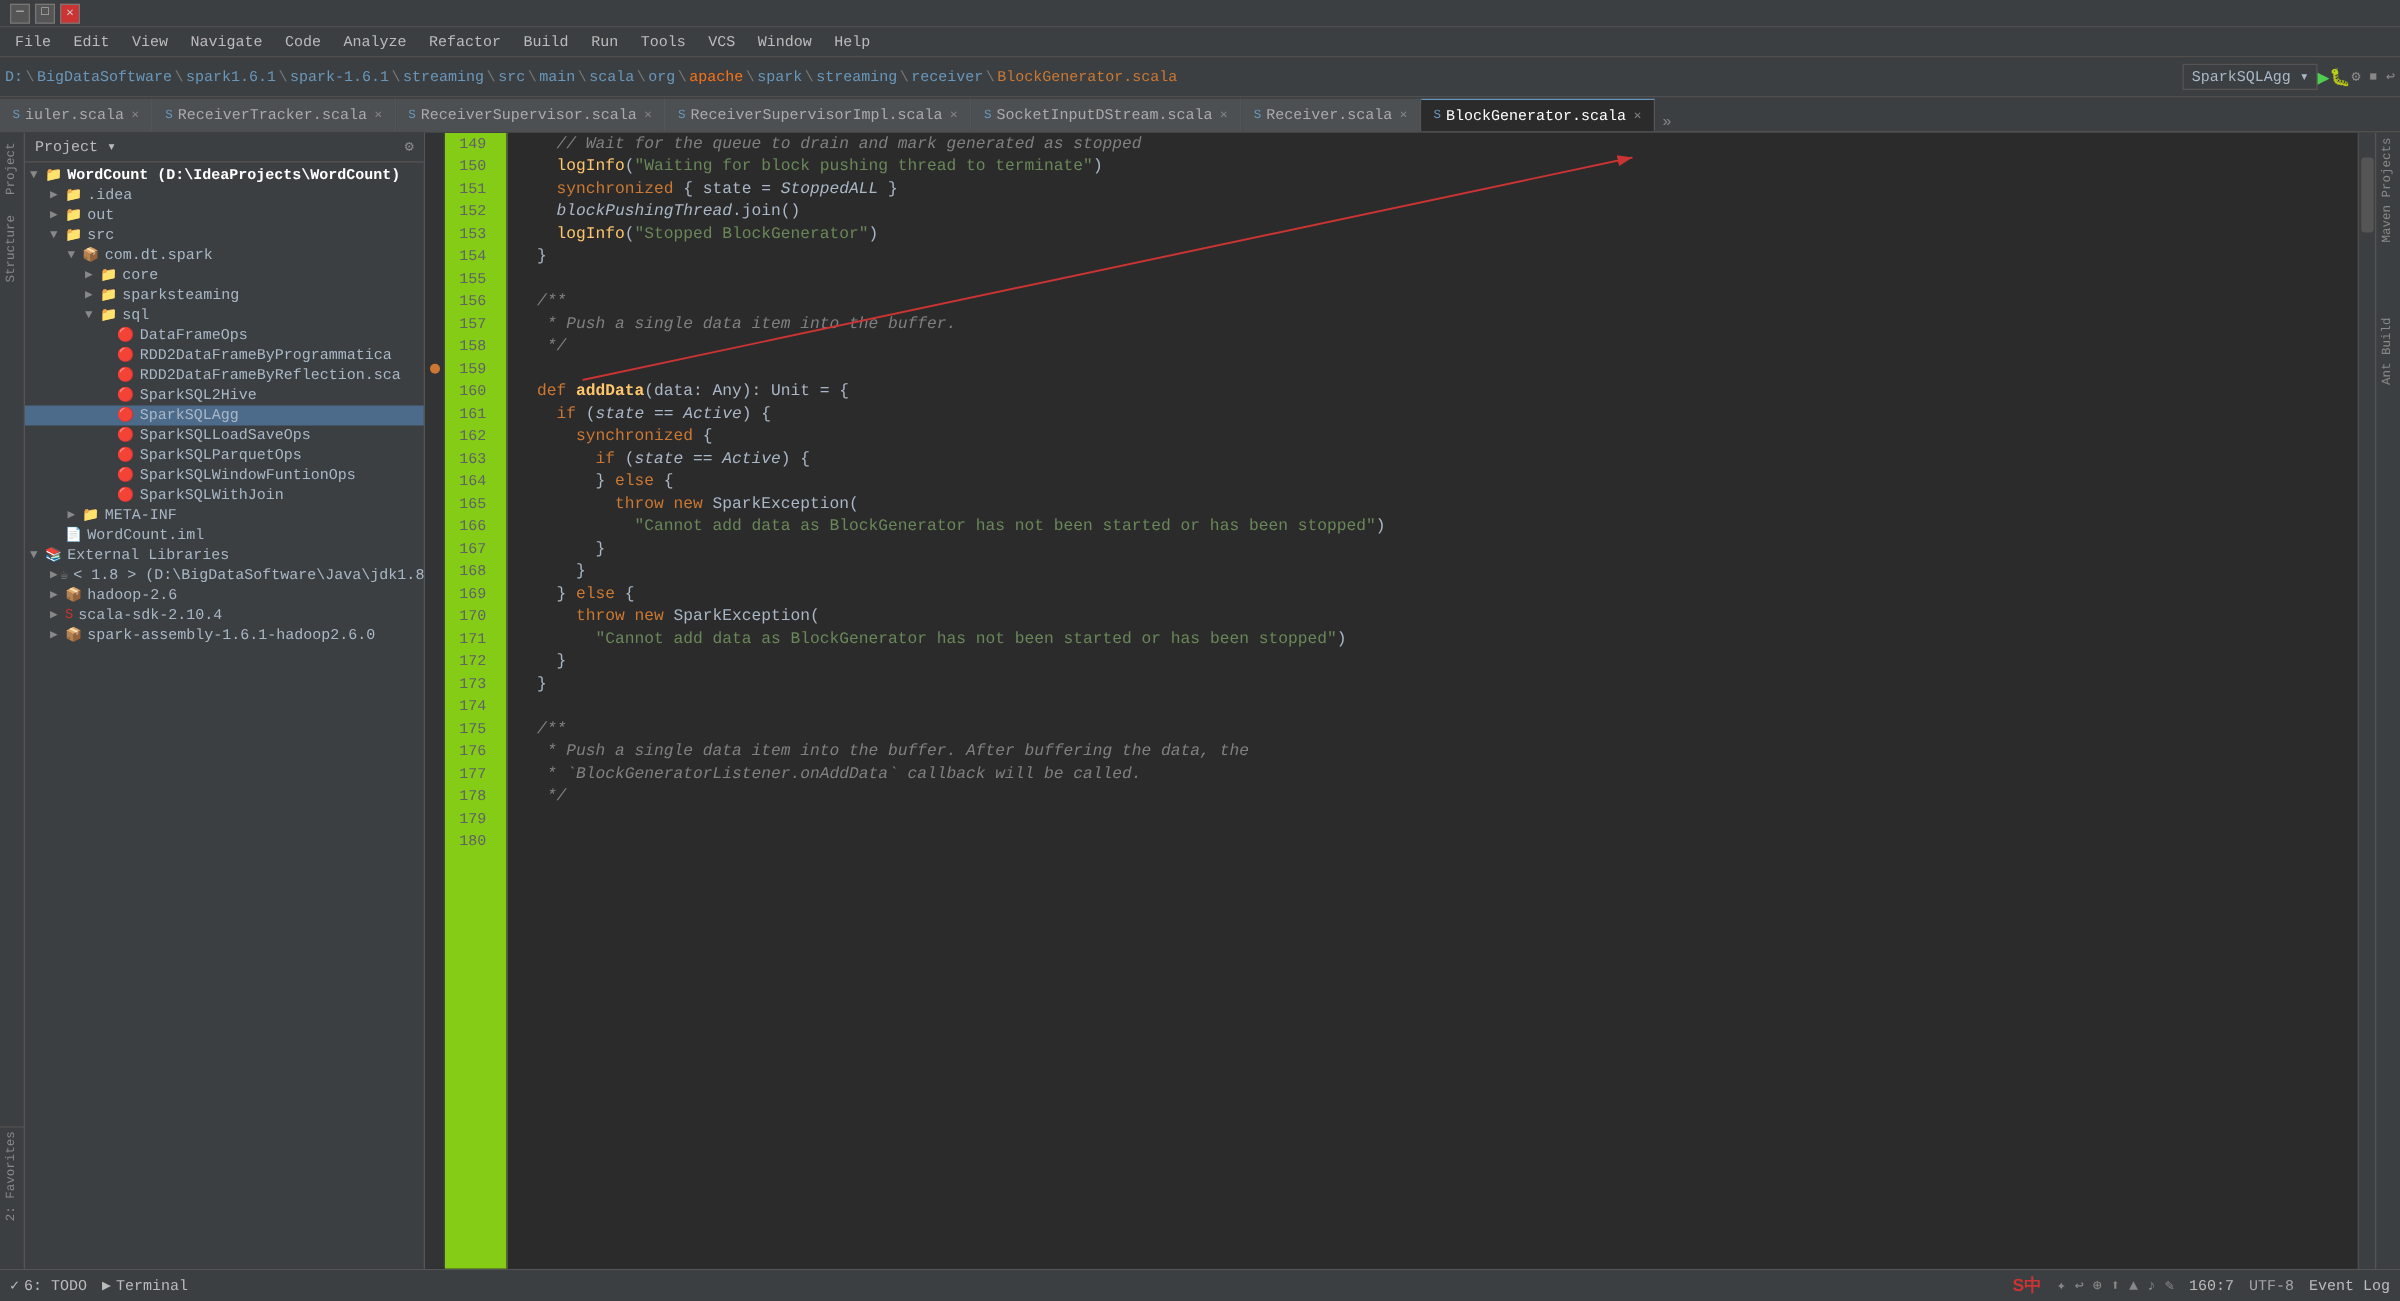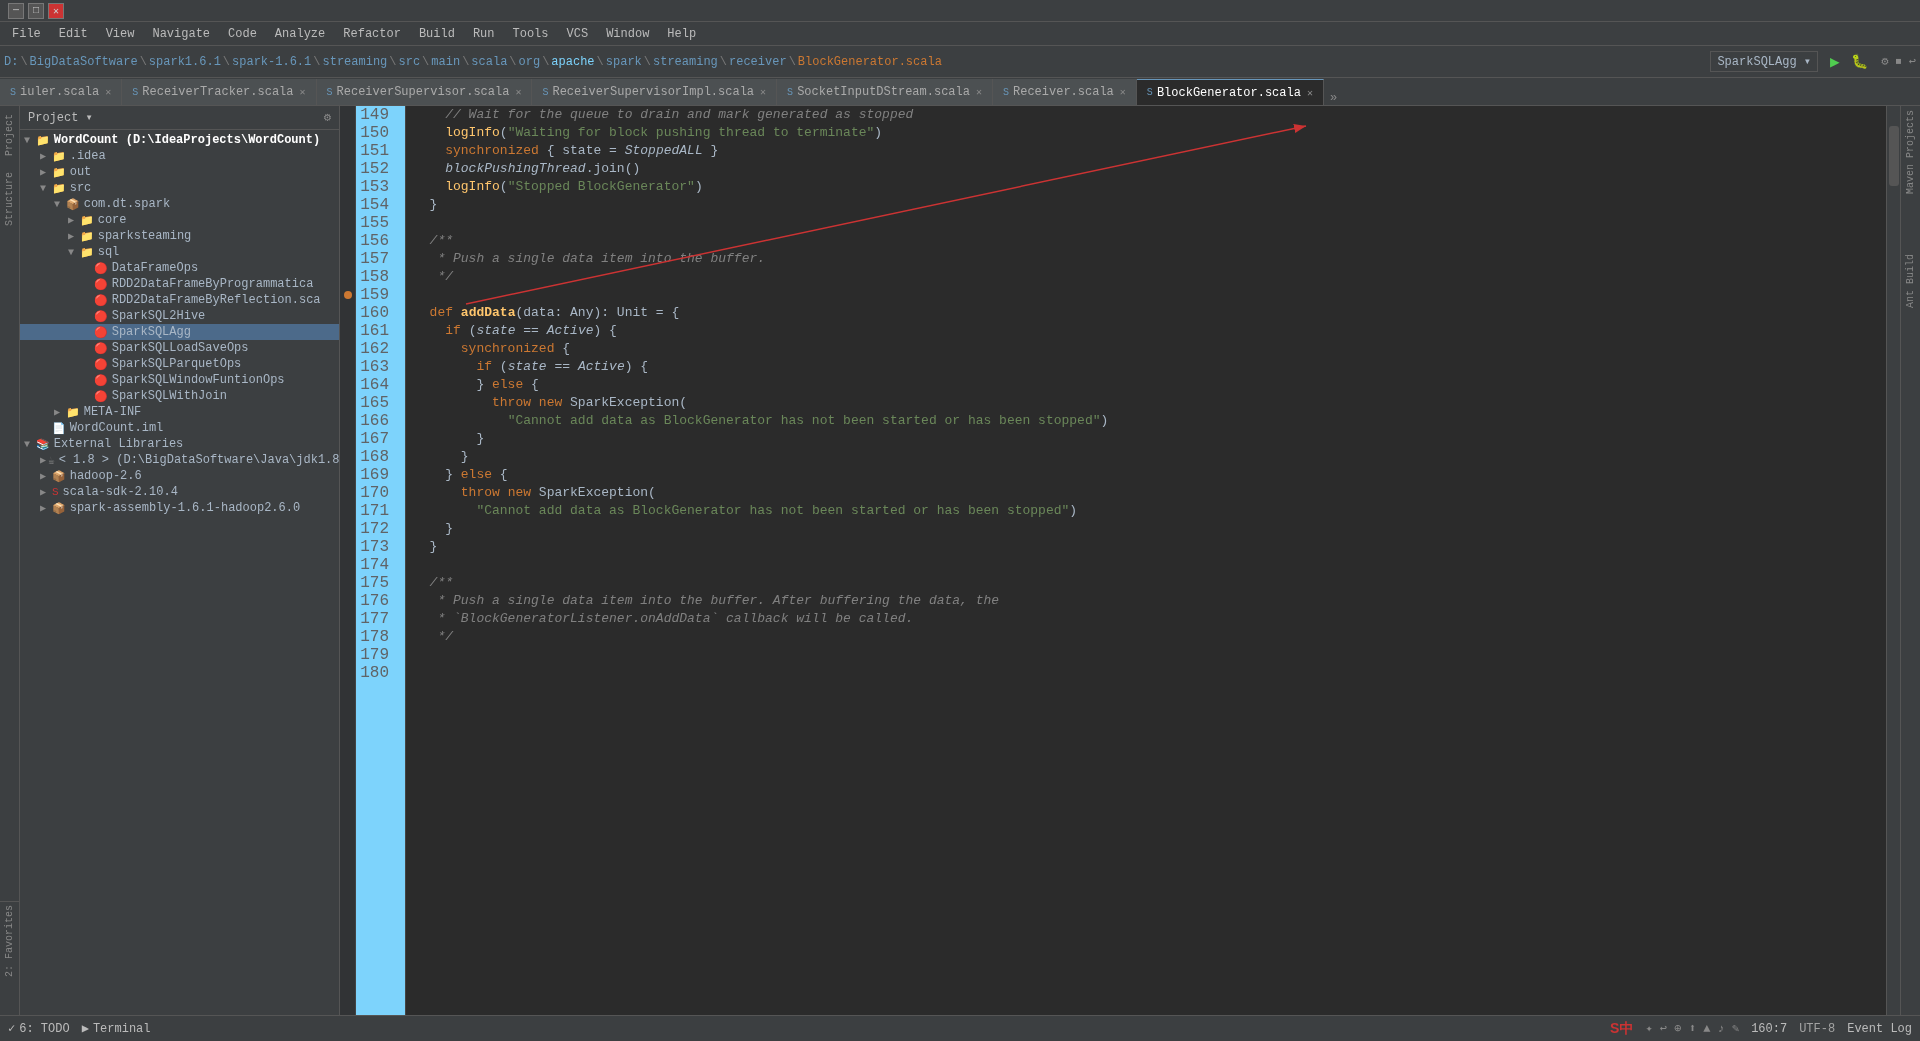--- a/index.html
+++ b/index.html
@@ -40,21 +40,21 @@
       align-items: center;
       padding: 0 4px;
       gap: 4px;
       border-bottom: 1px solid #555;
     }
     .toolbar-breadcrumb { display: flex; align-items: center; gap: 2px; color: #aaa; font-size: 12px; }
     .toolbar-breadcrumb span { color: #6897bb; cursor: pointer; }
     .toolbar-breadcrumb .sep { color: #777; }
     
     
-    .run-area { margin-left: auto; display: flex; align-items: center; gap: 12px; }
+    .run-area { margin-left: auto; display: flex; align-items: center; gap: 0; }
     .run-config { color: #a9b7c6; font-size: 12px; border: 1px solid #555; padding: 2px 6px; background: #3c3f41; }
     .run-btn { color: #50cc50; font-size: 16px; cursor: pointer; }
     .debug-btn { color: #cc8844; font-size: 14px; cursor: pointer; }
 
     
     #tabs-bar {
       background: #3c3f41;
       height: 28px;
       display: flex;
       align-items: flex-end;
@@ -135,25 +135,25 @@
       display: flex;
       flex-direction: column;
     }
     #code-area {
       flex: 1;
       overflow-y: auto;
       display: flex;
     }
     #line-numbers {
       width: 50px;
-      background: #7dd3fc;
+      background: #84cc16;
       padding: 0;
       text-align: right;
       color: #606366;
-      font-size: 16px;
+      font-size: 12px;
       font-family: 'Courier New', monospace;
       border-right: 1px solid #444;
       user-select: none;
       padding-right: 8px;
     }
     .line-num {
       height: 18px;
       line-height: 18px;
       display: block;
       padding-right: 8px;
@@ -269,21 +269,21 @@
     <span style="color:#6897bb;">streaming</span>
     <span class="sep">\</span>
     <span style="color:#6897bb;">src</span>
     <span class="sep">\</span>
     <span style="color:#6897bb;">main</span>
     <span class="sep">\</span>
     <span style="color:#6897bb;">scala</span>
     <span class="sep">\</span>
     <span style="color:#6897bb;">org</span>
     <span class="sep">\</span>
-    <span style="color:#7dd3fc;">apache</span>
+    <span style="color:#f97316;">apache</span>
     <span class="sep">\</span>
     <span style="color:#6897bb;">spark</span>
     <span class="sep">\</span>
     <span style="color:#6897bb;">streaming</span>
     <span class="sep">\</span>
     <span style="color:#6897bb;">receiver</span>
     <span class="sep">\</span>
     <span style="color:#cc7832;">BlockGenerator.scala</span>
   </div>
   <div class="run-area">

